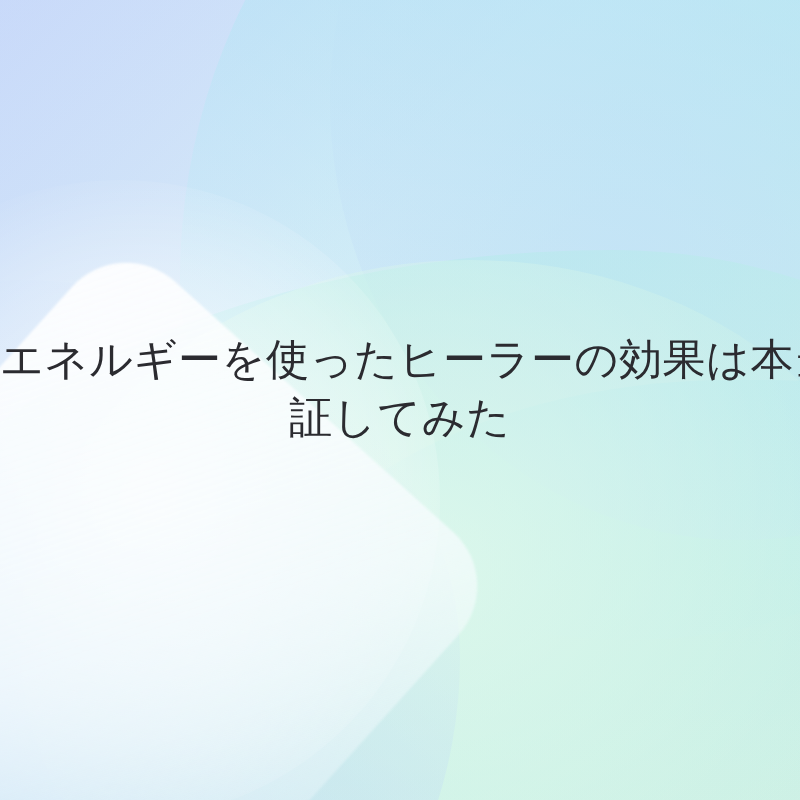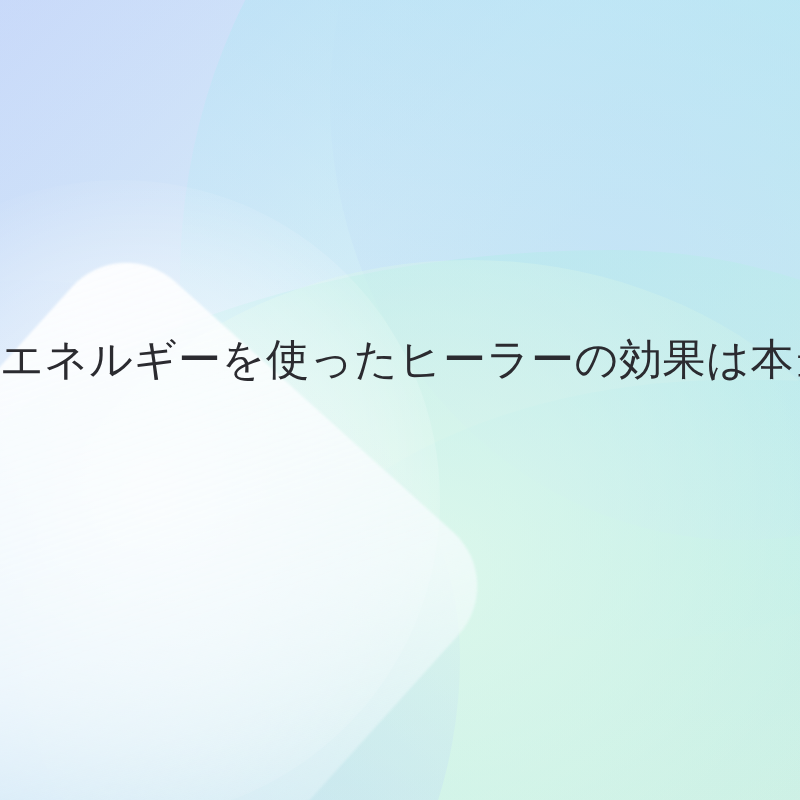--- a/index.html
+++ b/index.html
@@ -158,15 +158,16 @@
   <div class="shape s-cyan-top"></div>
   <div class="shape s-sweep-mid"></div>
   <div class="shape s-arc-lr"></div>
   <div class="shape s-mint-glow"></div>
   <div class="shape s-blue-ll"></div>
   <div class="shape s-white-glow"></div>
   <div class="shape s-white-shaft"></div>
 
   <div id="title-block">
     <span class="title-line">エネルギーを使ったヒーラーの効果は本当か口コミを検</span>
+    <span class="title-line">証してみた</span>
   </div>
 
 </div>
 
 </body></html>

